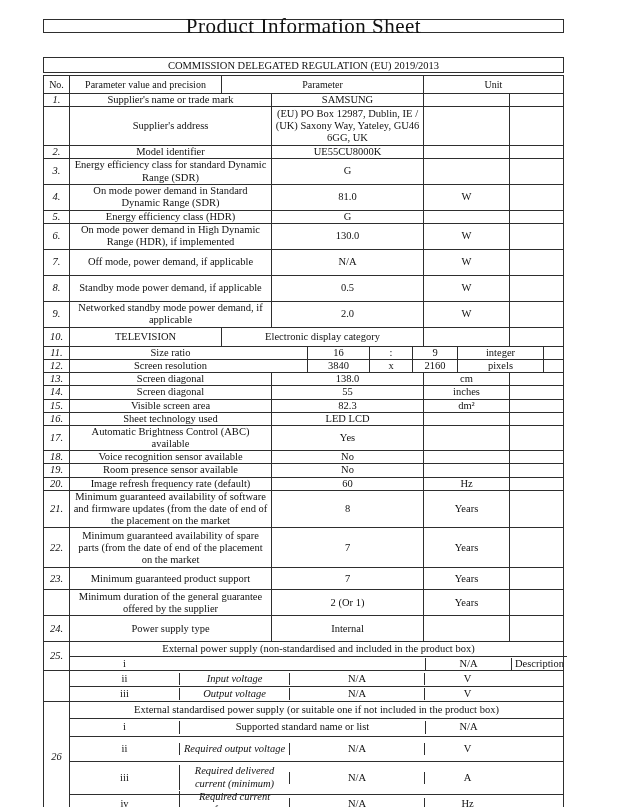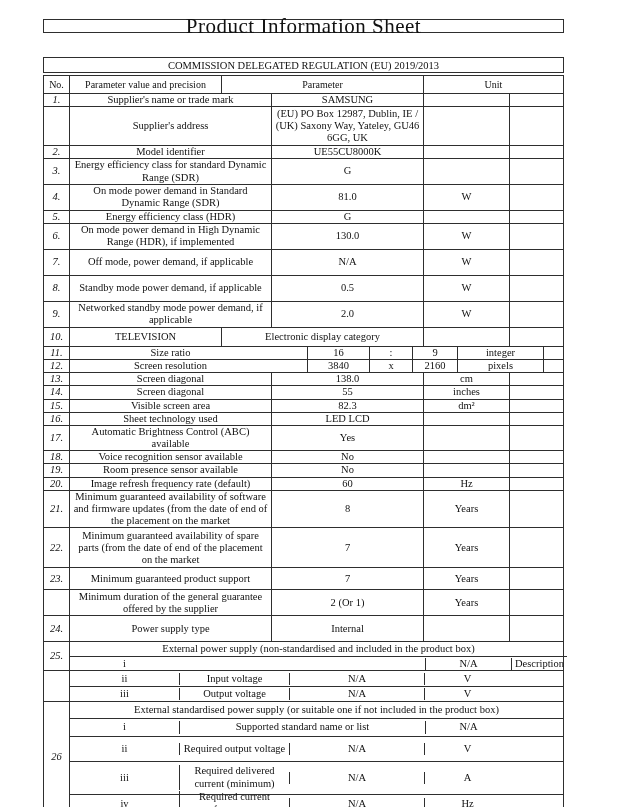--- a/index.html
+++ b/index.html
@@ -39,21 +39,21 @@
   .v3    { width:45px;  flex:none; }
   .unit  { width:86px;  flex:none; }
   .desc  { flex:1; }
   .unitspan { flex:1;text-align:center; }
 
   .col { flex:1; display:flex; flex-direction:column; }
   .sub { display:flex; flex:1; align-items:center; }
   .sub > * + * { border-left:1px solid var(--line); }
   .sub + .sub { border-top:1px solid var(--line); }
   .idx    { width:109px; flex:none; }
-  .lbl    { width:110px; flex:none; }
+  .lbl    { width:110px; flex:none;font-style:italic; }
   .bval   { width:135px; flex:none; }
   .bunit  { width:86px;  flex:none; }
   .span   { flex:1; }
   .lblval { width:246px; flex:none; }
 </style>
 </head>
 <body>
 
 <div class="sheet">
 

